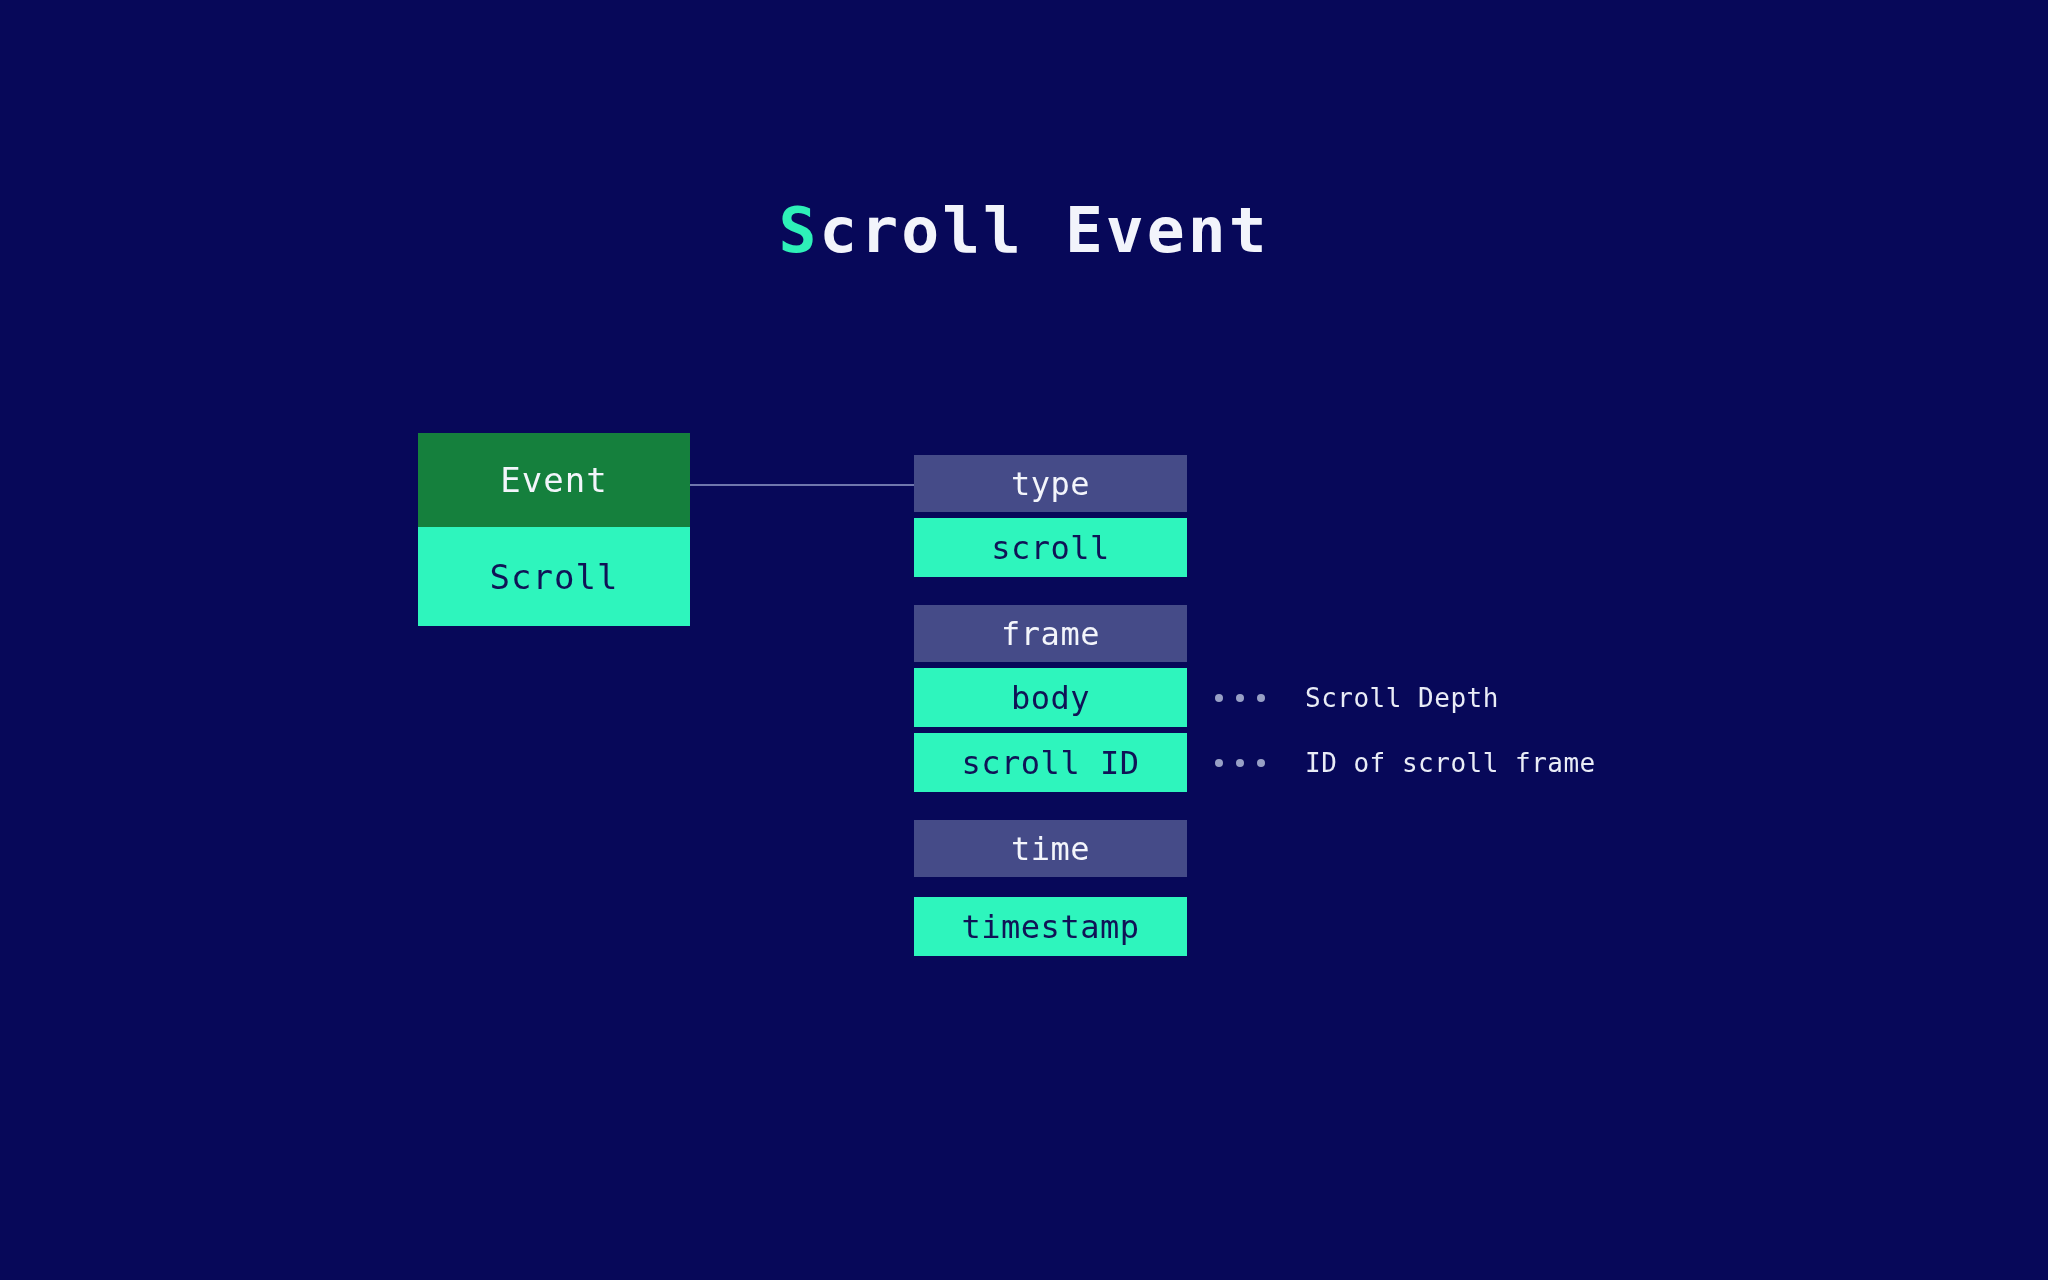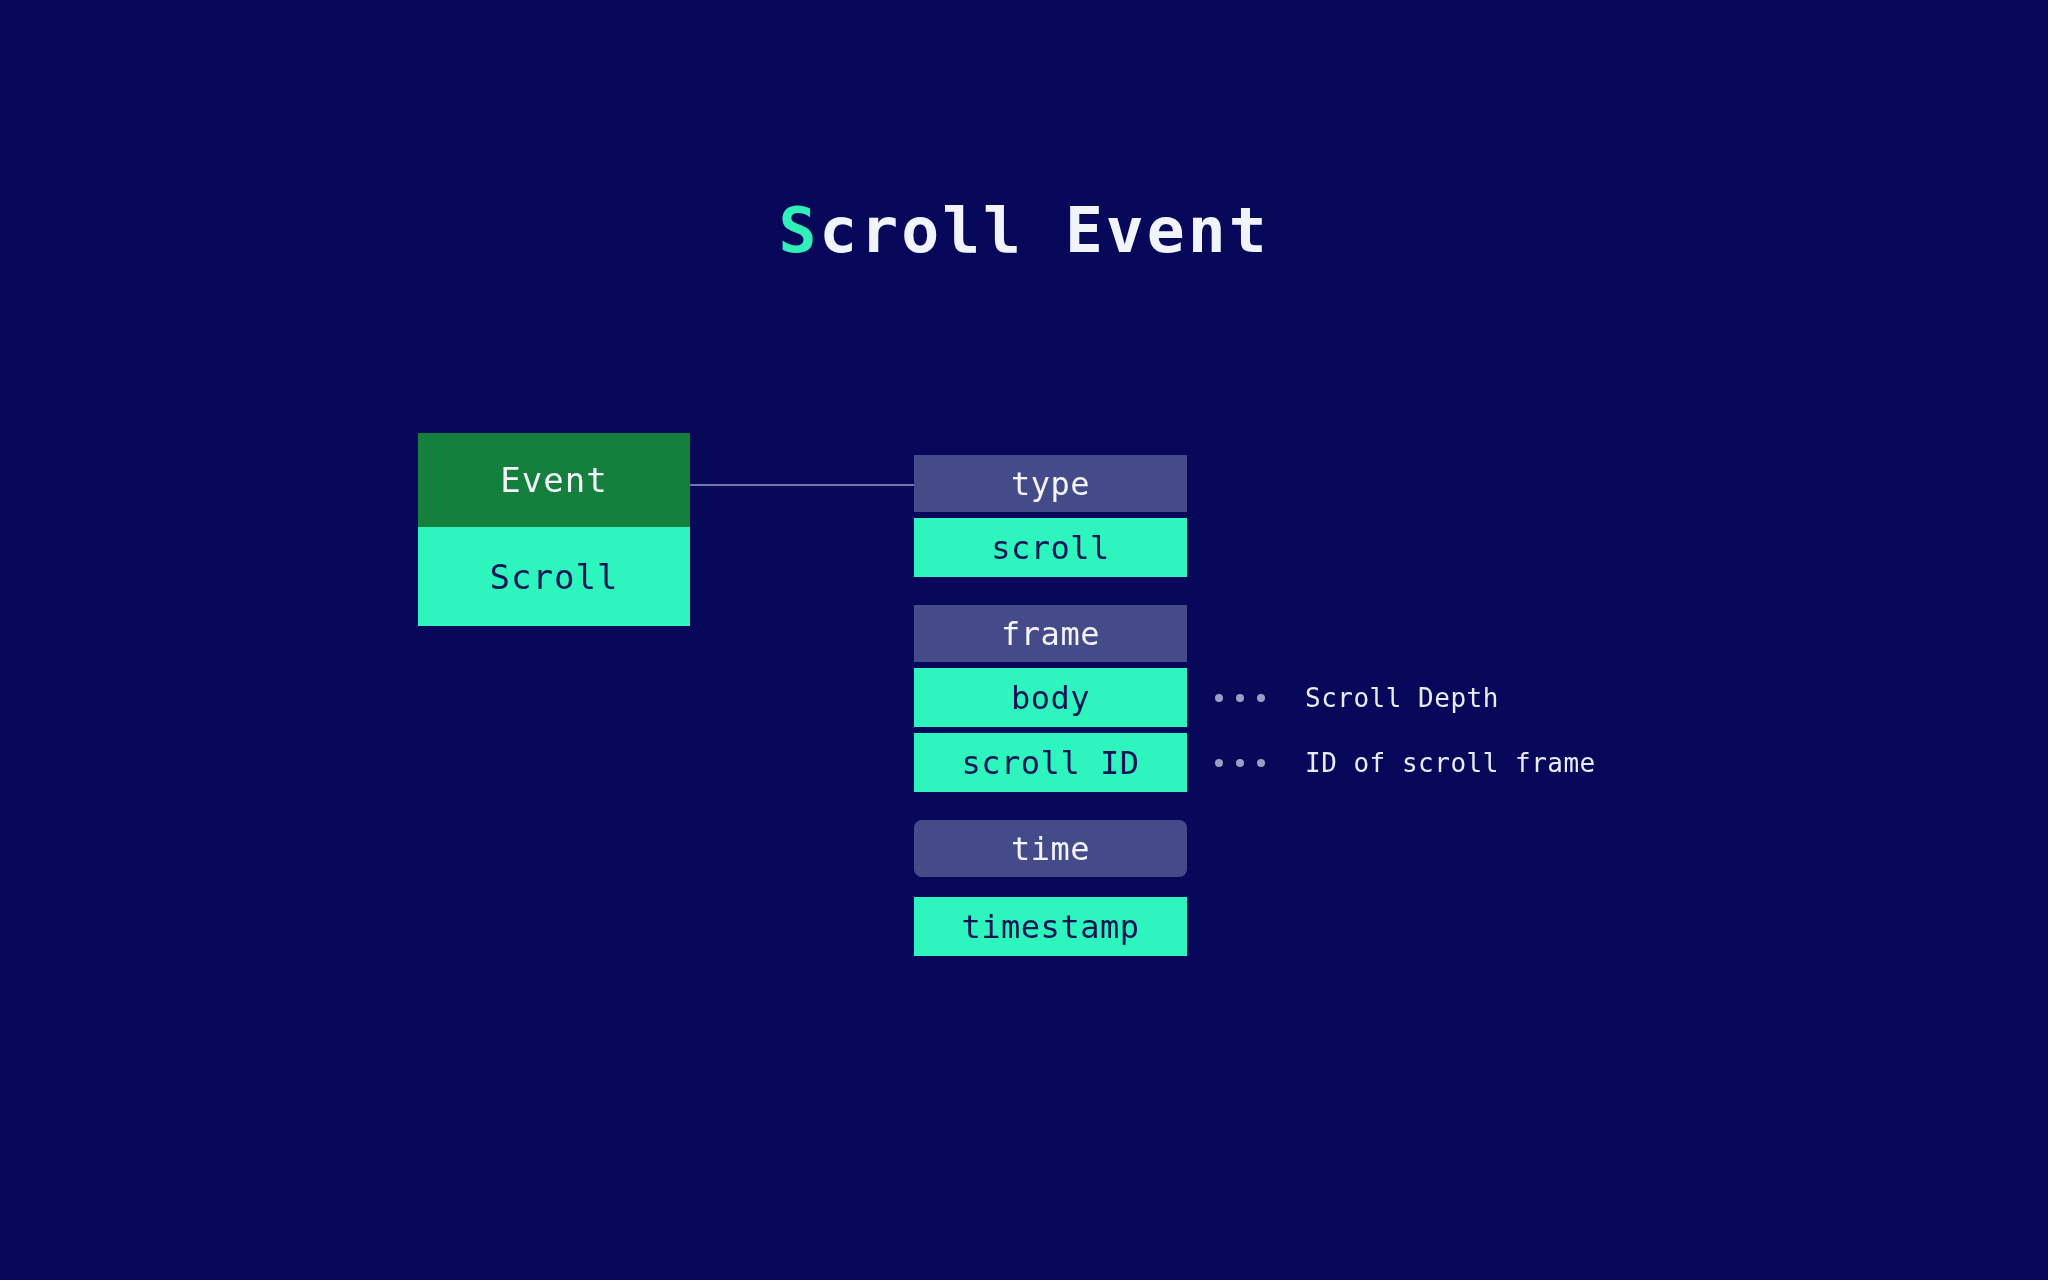--- a/index.html
+++ b/index.html
@@ -110,21 +110,21 @@
   }
 
   
   #fld-type      { top: 455px; height: 57px; }
   #fld-scroll    { top: 518px; height: 59px; }
   
   #fld-body      { top: 605px; height: 57px; }
   #fld-depth     { top: 668px; height: 59px; }
   #fld-scrollid  { top: 733px; height: 59px; }
   
-  #fld-time      { top: 820px; height: 57px; border-radius: 8px; }
+  #fld-time      { top: 820px; height: 57px; }
   #fld-timestamp { top: 865px; height: 59px; margin-top: 32px; }
 
   
   .annotation {
     position: absolute;
     left: 1215px;
     height: 59px;
     display: flex;
     align-items: center;
     gap: 16px;

